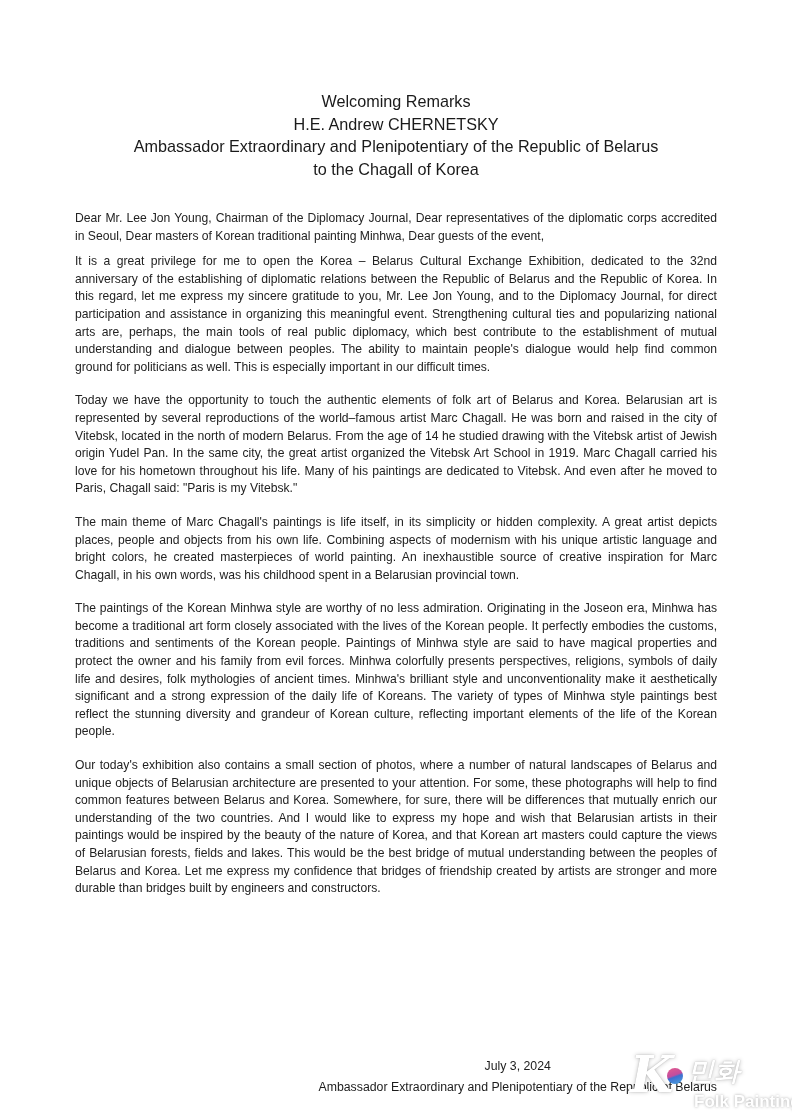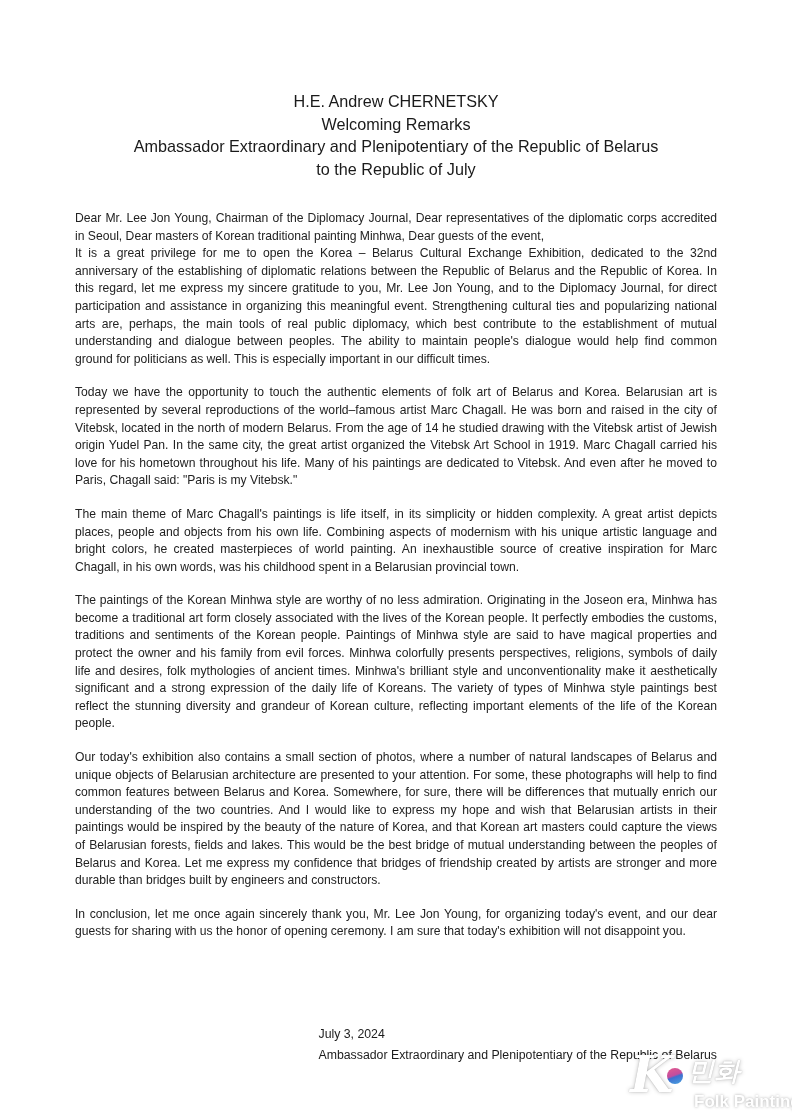--- a/index.html
+++ b/index.html
@@ -4,53 +4,52 @@
 <style>
   html, body { margin: 0; padding: 0; background: #ffffff; }
   body { width: 792px; height: 1120px; position: relative; overflow: hidden;
          font-family: "Liberation Sans", "DejaVu Sans", sans-serif; color: #1c1c1c; }
   .header { position: absolute; top: 90px; left: 0; width: 792px; text-align: center;
             font-size: 16.2px; line-height: 22.5px; color: #1a1a1a; }
   .header div { white-space: nowrap; }
   .body { position: absolute; top: 210px; left: 75px; width: 642px;
           font-size: 12.15px; line-height: 17.6px; text-align: justify; color: #222; }
   .body p { margin: 0 0 16px 0; }
-  .body p.tight { margin-bottom: 0; }
-  .sign { position: absolute; top: 1024px; right: 75px; text-align: left;
+  .body p.tight { margin-bottom: 8px; }
+  .sign { position: absolute; top: 1056px; right: 75px; text-align: center;
           font-size: 12.3px; line-height: 20.5px; color: #1c1c1c; }
   .logo { position: absolute; left: 630px; top: 1048px; width: 160px; height: 66px; }
   .logo .k { position: absolute; left: 0; top: 0; font-family: "DejaVu Serif", serif;
              font-style: italic; font-weight: bold; font-size: 50px; color: #fff;
              text-shadow: 0 0 4px rgba(0,0,0,0.25), 0 0 1px rgba(0,0,0,0.3); line-height: 54px; }
   .logo .dot { position: absolute; left: 37px; top: 20px; width: 16px; height: 16px; border-radius: 50%;
                background: linear-gradient(160deg, #e55a8d 0%, #c24d9e 45%, #3f6fd0 55%, #4aa3e0 100%); }
   .logo .hangul { position: absolute; left: 58px; top: 6px; font-family: "DejaVu Sans", sans-serif;
                   font-weight: bold; font-size: 26px; color: #fff; font-style: italic;
                   text-shadow: 0 0 4px rgba(0,0,0,0.25), 0 0 1px rgba(0,0,0,0.3); }
   .logo .sub { position: absolute; left: 64px; top: 44px; font-size: 17px; font-weight: bold; color: #fff;
                text-shadow: 0 0 3px rgba(0,0,0,0.35); white-space: nowrap; }
 </style>
 </head>
 <body>
 
 <div class="header">
+  <div>Welcoming Remarks</div>
   <div>H.E. Andrew CHERNETSKY</div>
-  <div>Welcoming Remarks</div>
   <div>Ambassador Extraordinary and Plenipotentiary of the Republic of Belarus</div>
-  <div>to the Republic of July</div>
+  <div>to the Chagall of Korea</div>
 </div>
 
 <div class="body">
   <p class="tight">Dear Mr. Lee Jon Young, Chairman of the Diplomacy Journal, Dear representatives of the diplomatic corps accredited in Seoul, Dear masters of Korean traditional painting Minhwa, Dear guests of the event,</p>
   <p>It is a great privilege for me to open the Korea – Belarus Cultural Exchange Exhibition, dedicated to the 32nd anniversary of the establishing of diplomatic relations between the Republic of Belarus and the Republic of Korea. In this regard, let me express my sincere gratitude to you, Mr. Lee Jon Young, and to the Diplomacy Journal, for direct participation and assistance in organizing this meaningful event. Strengthening cultural ties and popularizing national arts are, perhaps, the main tools of real public diplomacy, which best contribute to the establishment of mutual understanding and dialogue between peoples. The ability to maintain people's dialogue would help find common ground for politicians as well. This is especially important in our difficult times.</p>
   <p>Today we have the opportunity to touch the authentic elements of folk art of Belarus and Korea. Belarusian art is represented by several reproductions of the world–famous artist Marc Chagall. He was born and raised in the city of Vitebsk, located in the north of modern Belarus.  From the age of 14 he studied drawing with the Vitebsk artist of Jewish origin Yudel Pan. In the same city, the great artist organized the Vitebsk Art School in 1919. Marc Chagall carried his love for his hometown throughout his life. Many of his paintings are dedicated to Vitebsk. And even after he moved to Paris, Chagall said: "Paris is my Vitebsk."</p>
   <p>The main theme of Marc Chagall's paintings is life itself, in its simplicity or hidden complexity. A great artist depicts places, people and objects from his own life. Combining aspects of modernism with his unique artistic language and bright colors, he created masterpieces of world painting. An inexhaustible source of creative inspiration for Marc Chagall, in his own words, was his childhood spent in a Belarusian provincial town.</p>
   <p>The paintings of the Korean Minhwa style are worthy of no less admiration. Originating in the Joseon era, Minhwa has become a traditional art form closely associated with the lives of the Korean people. It perfectly embodies the customs, traditions and sentiments of the Korean people. Paintings of Minhwa style are said to have magical properties and protect the owner and his family from evil forces. Minhwa colorfully presents perspectives, religions, symbols of daily life and desires, folk mythologies of ancient times. Minhwa's brilliant style and unconventionality make it aesthetically significant and a strong expression of the daily life of Koreans. The variety of types of Minhwa style paintings best reflect the stunning diversity and grandeur of Korean culture, reflecting important elements of the life of the Korean people.</p>
   <p>Our today's exhibition also contains a small section of photos, where a number of natural landscapes of Belarus and unique objects of Belarusian architecture are presented to your attention. For some, these photographs will help to find common features between Belarus and Korea. Somewhere, for sure, there will be differences that mutually enrich our understanding of the two countries. And I would like to express my hope and wish that Belarusian artists in their paintings would be inspired by the beauty of the nature of Korea, and that Korean art masters could capture the views of Belarusian forests, fields and lakes. This would be the best bridge of mutual understanding between the peoples of Belarus and Korea. Let me express my confidence that bridges of friendship created by artists are stronger and more durable than bridges built by engineers and constructors.</p>
-  <p>In conclusion, let me once again sincerely thank you, Mr. Lee Jon Young, for organizing today's event, and our dear guests for sharing with us the honor of opening ceremony. I am sure that today's exhibition will not disappoint you.</p>
 </div>
 
 <div class="sign">
   <div>July 3, 2024</div>
   <div>Ambassador Extraordinary and Plenipotentiary of the Republic of Belarus</div>
 </div>
 
 <div class="logo">
   <span class="k">K</span>
   <span class="dot"></span>

